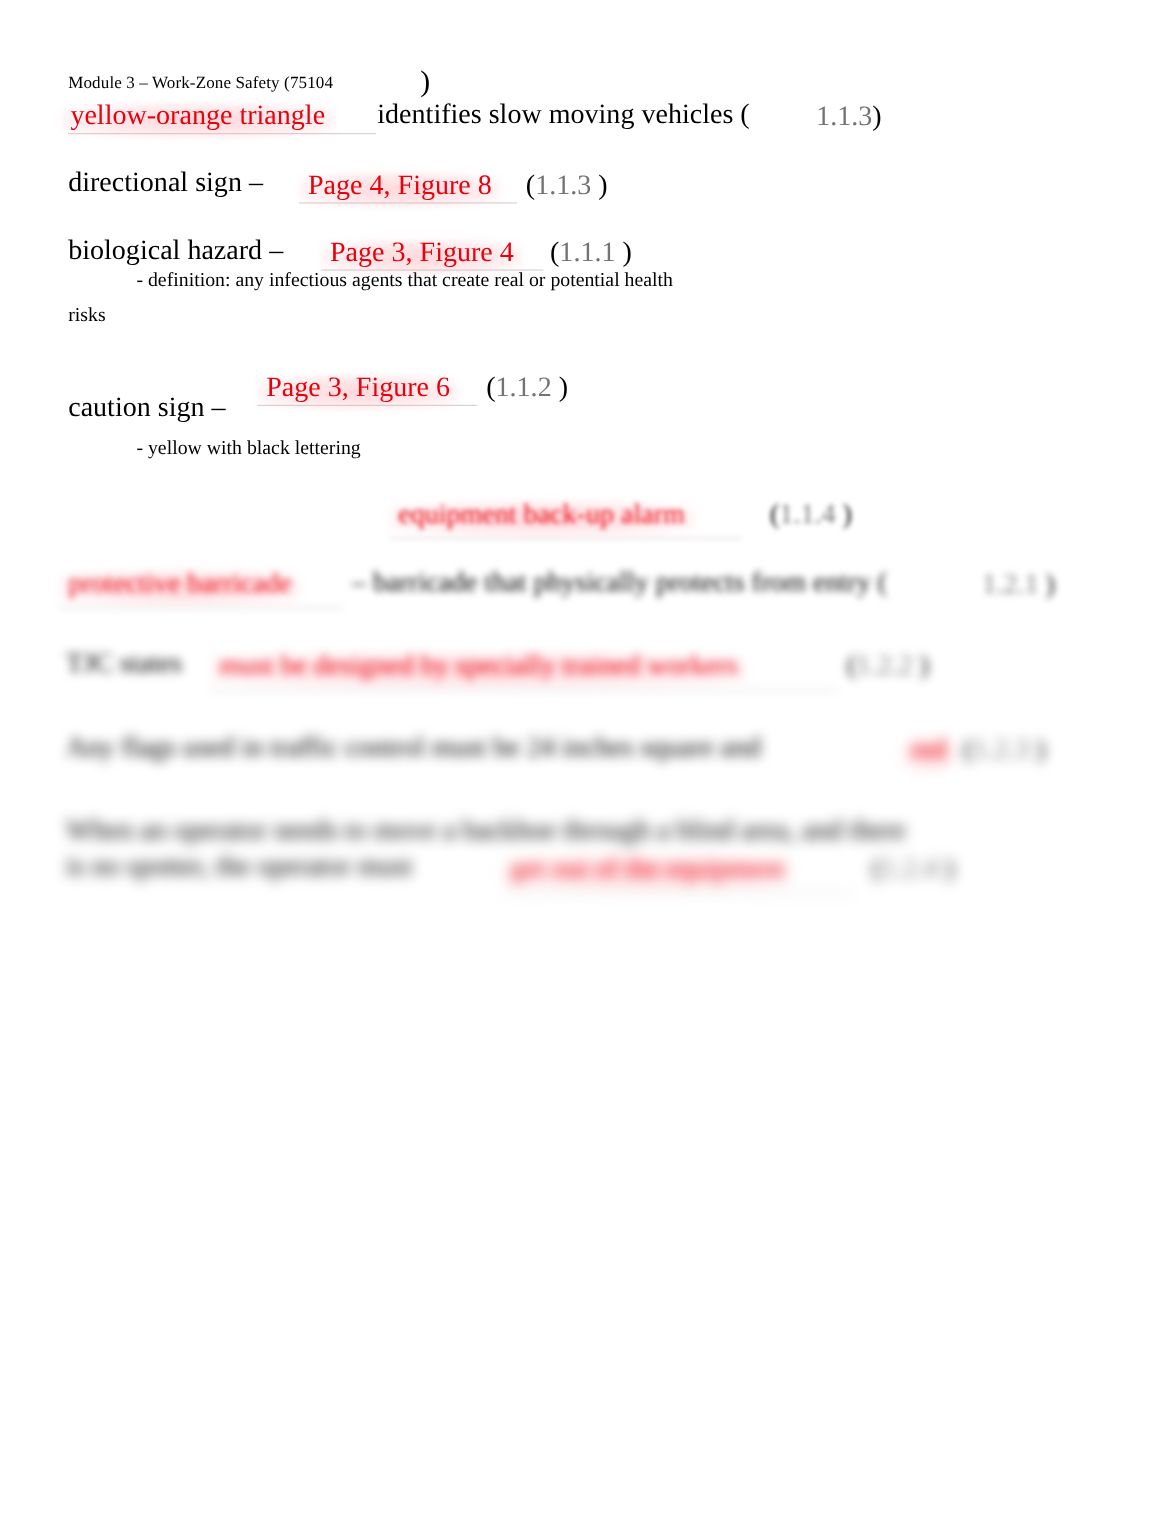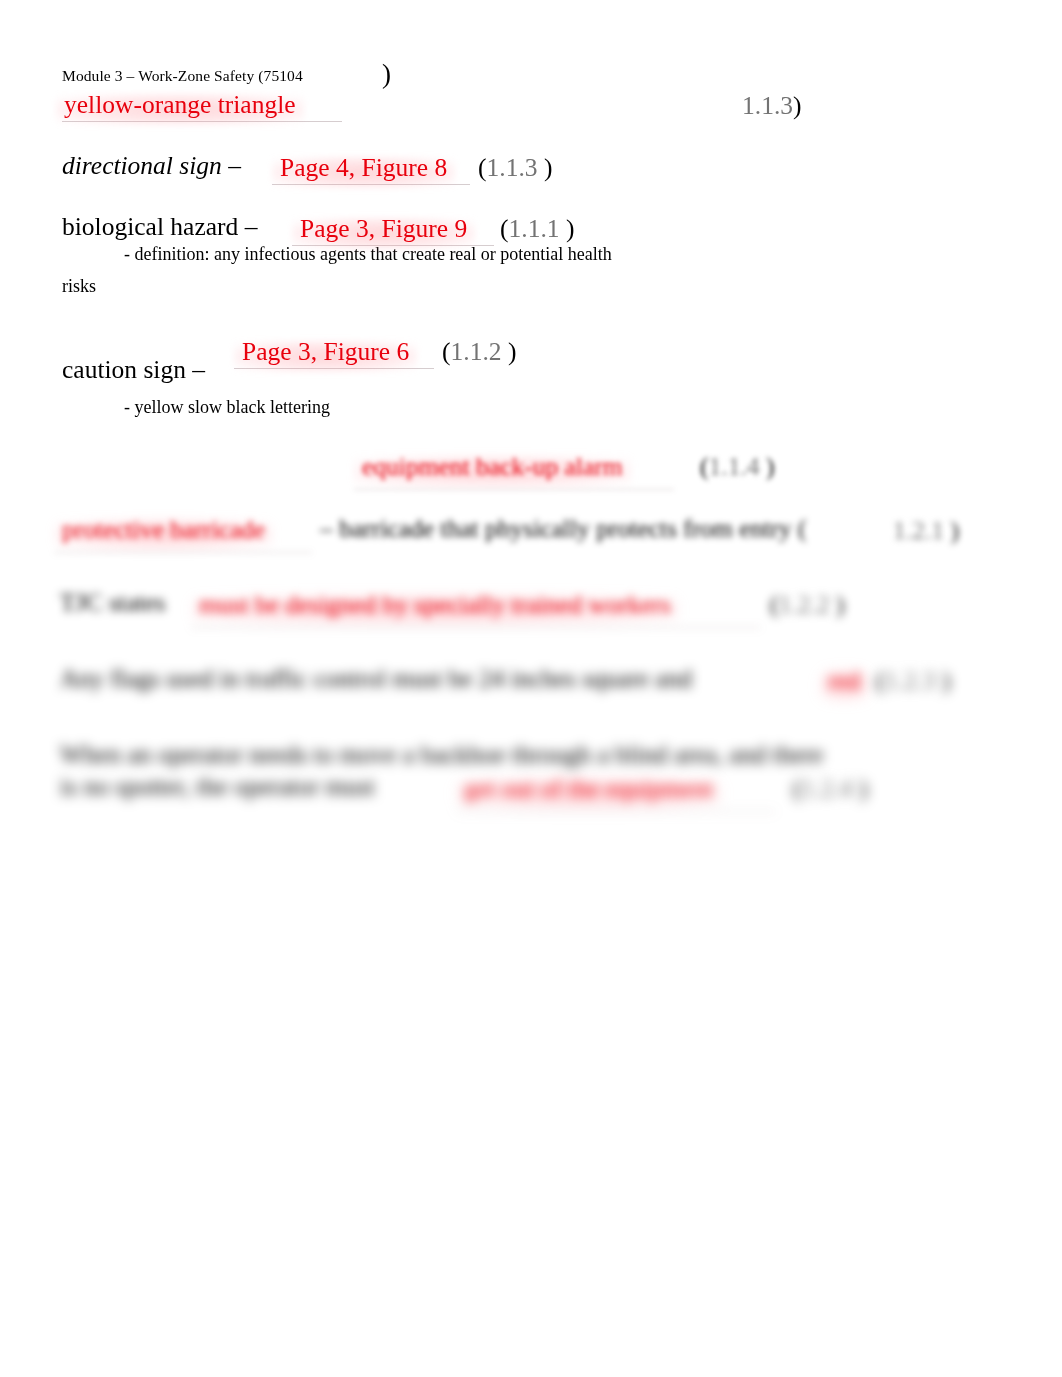--- a/index.html
+++ b/index.html
@@ -106,53 +106,54 @@
 
 <div class="page">
 
   <div class="line header-text" style="left:62px; top:68px;">Module 3 – Work-Zone Safety (75104</div>
   <div class="line header-paren" style="left:382px; top:61px;">)</div>
 
   <div class="answer" style="left:62px; top:90px;">
     <span class="hl">yellow-orange triangle</span>
   </div>
   <div class="rule" style="left:62px; top:121px; width:280px;"></div>
+  <div class="line body-text" style="left:343px; top:91px;">identifies slow moving vehicles (</div>
   <div class="ref" style="left:742px; top:91px;">
     <span class="num">1.1.3</span><span>)</span>
   </div>
 
-  <div class="line body-text" style="left:62px; top:153px;font-style:italic;">directional sign –</div>
+  <div class="line body-text" style="left:62px; top:153px;">directional sign –</div>
   <div class="answer" style="left:278px; top:153px;">
     <span class="hl">Page 4, Figure 8</span>
   </div>
   <div class="rule" style="left:272px; top:184px; width:198px;"></div>
   <div class="ref" style="left:478px; top:153px;">
     <span>(</span><span class="num">1.1.3</span>&nbsp;<span>)</span>
   </div>
 
   <div class="line body-text" style="left:62px; top:214px;">biological hazard –</div>
   <div class="answer" style="left:298px; top:214px;">
-    <span class="hl">Page 3, Figure 9</span>
+    <span class="hl">Page 3, Figure 4</span>
   </div>
   <div class="rule" style="left:292px; top:245px; width:202px;"></div>
   <div class="ref" style="left:500px; top:214px;">
     <span>(</span><span class="num">1.1.1</span>&nbsp;<span>)</span>
   </div>
   <div class="line sub-text" style="left:124px; top:245px;">- definition: any infectious agents that create real or potential health</div>
   <div class="line sub-text" style="left:62px; top:277px;">risks</div>
 
   <div class="line body-text" style="left:62px; top:337px;margin-top:20px;">caution sign –</div>
   <div class="answer" style="left:240px; top:337px;">
     <span class="hl">Page 3, Figure 6</span>
   </div>
   <div class="rule" style="left:234px; top:368px; width:200px;"></div>
   <div class="ref" style="left:442px; top:337px;">
     <span>(</span><span class="num">1.1.2</span>&nbsp;<span>)</span>
   </div>
-  <div class="line sub-text" style="left:124px; top:398px;">- yellow slow black lettering</div>
+  <div class="line sub-text" style="left:124px; top:398px;">- yellow with black lettering</div>
 
   <div class="blurwrap b1" style="left:360px; top:452px;">
     <div class="answer" style="position:relative; left:0; top:0;">
       <span class="hl">equipment back-up alarm</span>
     </div>
     <div class="rule" style="left:-6px; top:37px; width:320px;"></div>
   </div>
   <div class="blurwrap b1" style="left:700px; top:452px;">
     <div class="ref" style="position:relative; left:0; top:0;">
       <span>(</span><span class="num">1.1.4</span>&nbsp;<span>)</span>

